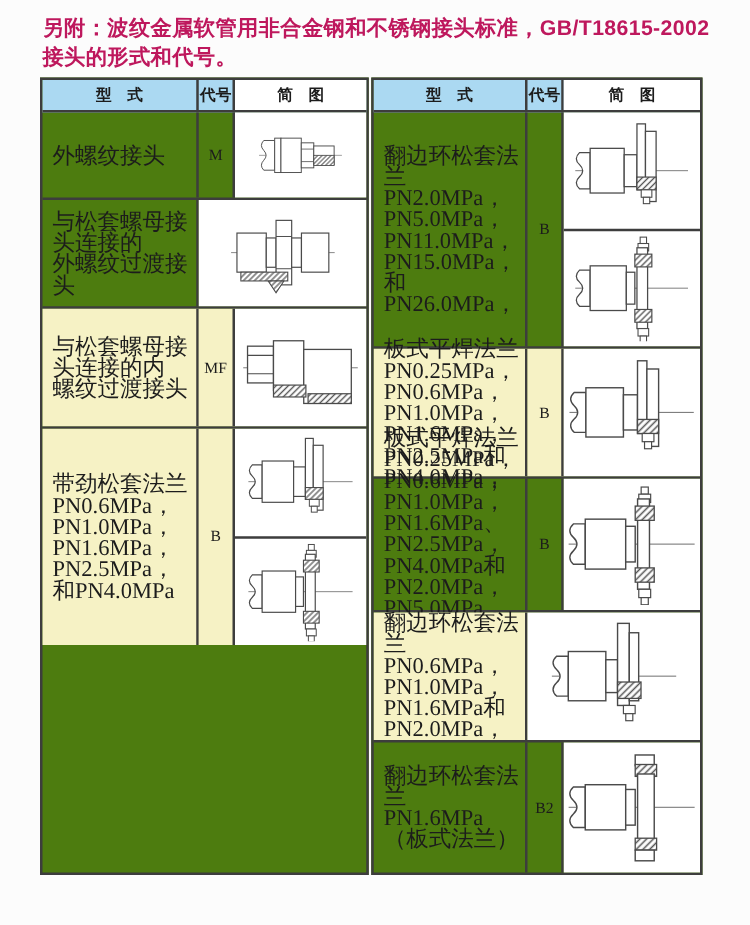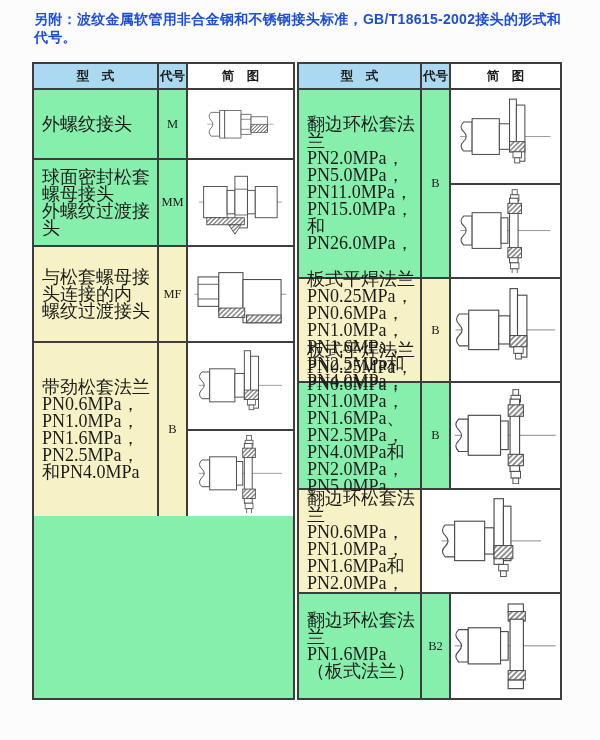--- a/index.html
+++ b/index.html
@@ -5,24 +5,24 @@
   html,body{margin:0;padding:0;}
   body{
     width:600px;height:740px;position:relative;
     background:#fcfcfc;
     font-family:"Liberation Serif", serif;
     color:#1c1c1c;
   }
   .page-title{
     position:absolute;left:34px;top:11px;width:540px;
     font-family:"Liberation Sans", sans-serif;
-    font-weight:bold;font-size:14px;letter-spacing:.3px;color:#1d4ed8;
+    font-weight:bold;font-size:17px;letter-spacing:.3px;color:#be185d;
   }
   .tables{position:absolute;left:32px;top:62px;display:flex;gap:2px;}
-  .tbl{border:2px solid var(--bd);background:#86efac;box-sizing:border-box;}
+  .tbl{border:2px solid var(--bd);background:#4d7c0f;box-sizing:border-box;}
   .lt{width:263px;}
   .rt{width:265px;}
   .row{display:flex;box-sizing:border-box;border-bottom:2px solid var(--bd);}
   .row:last-child{border-bottom:none;}
   .cell{box-sizing:border-box;}
   .type{width:125px;border-right:2px solid var(--bd);display:flex;flex-direction:column;justify-content:center;
         padding:3px 3px 3px 8px;font-size:18px;line-height:17px;white-space:pre-line;}
   .code{width:29px;border-right:2px solid var(--bd);display:flex;align-items:center;justify-content:center;
         font-size:12.5px;text-align:right;}
   .rt .type{width:123px;}
@@ -74,23 +74,22 @@
               <line x1="56" y1="58" x2="72" y2="58" stroke="#4a4a4a" stroke-width="1"></line>
               <rect x="72" y="38" width="26" height="24" fill="#fff" stroke="#4a4a4a" stroke-width="1.2"></rect>
               <rect x="72" y="50" width="26" height="13" fill="url(#hp1)" stroke="#4a4a4a" stroke-width="1.1"></rect>
             </svg>
           </div>
       </div>
     </div>
 
 
     <div class="row r2">
-      <div class="cell type">球面密封松套螺母接头
+      <div class="cell type">与松套螺母接头连接的
 外螺纹过渡接头</div>
-      <div class="cell code">MM</div>
       <div class="cell diag">
         <div class="dsub">
             <svg viewBox="0 0 110 100" preserveAspectRatio="xMidYMid meet">
               <defs>
                 <pattern id="hp3" patternUnits="userSpaceOnUse" width="4" height="4" patternTransform="rotate(45)">
                   <rect width="4" height="4" fill="#fff"></rect>
                   <line x1="2" y1="0" x2="2" y2="4" stroke="#555" stroke-width="1.3"></line>
                 </pattern>
               </defs>
               <line x1="2" y1="50" x2="108" y2="50" stroke="#666" stroke-width="0.8"></line>

